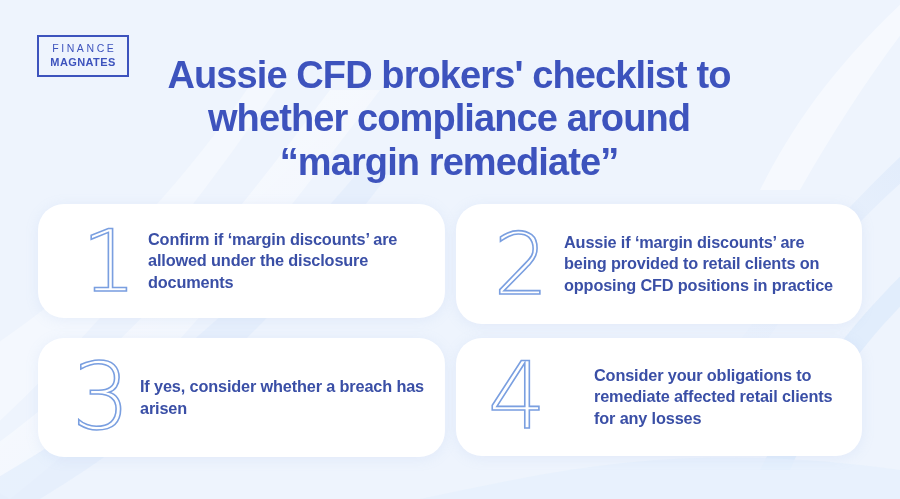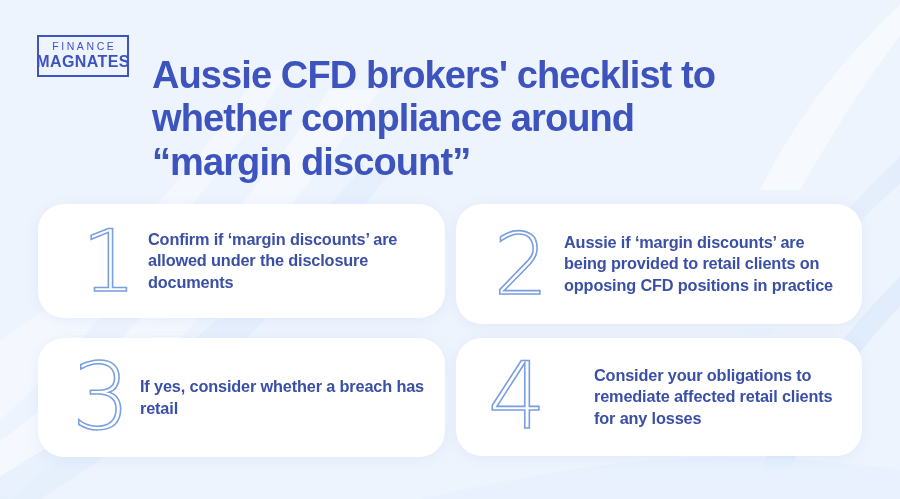--- a/index.html
+++ b/index.html
@@ -41,35 +41,35 @@
   }
   #logo-line-1 {
     font-size:10.5px;
     letter-spacing:2.6px;
     color:#3d53bd;
     font-weight:400;
     line-height:1.1;
     text-indent:2.6px;
   }
   #logo-line-2 {
-    font-size:16px;
+    font-size:11px;
     letter-spacing:0.4px;
     color:#3d53bd;
     font-weight:bold;
     line-height:1.15;
     margin-top:1px;
   }
 
   
   #title {
     position:absolute;
-    left:152px;
+    left:134px;
     top:54px;
     width:630px;
-    text-align:left;
+    text-align:center;
     color:#3d53bd;
     font-weight:bold;
     font-size:38px;
     line-height:1.14;
     letter-spacing:-0.9px;
   }
 
   
   #cards {
     position:absolute;
@@ -147,38 +147,38 @@
 </svg>
 
 <div id="logo-box">
   <div id="logo-line-1">FINANCE</div>
   <div id="logo-line-2">MAGNATES</div>
 </div>
 
 <div id="title">
   <div>Aussie CFD brokers' checklist to</div>
   <div>whether compliance around</div>
-  <div>“margin discount”</div>
+  <div>“margin remediate”</div>
 </div>
 
 <div id="cards">
 
   <div class="card card-1">
     <div class="card-num">1</div>
     <div class="card-text">Confirm if ‘margin discounts’ are allowed under the disclosure documents</div>
   </div>
 
   <div class="card card-2">
     <div class="card-num">2</div>
     <div class="card-text">Aussie if ‘margin discounts’ are being provided to retail clients on opposing CFD positions in practice</div>
   </div>
 
   <div class="card card-3">
     <div class="card-num">3</div>
-    <div class="card-text">If yes, consider whether a breach has retail</div>
+    <div class="card-text">If yes, consider whether a breach has arisen</div>
   </div>
 
   <div class="card card-4">
     <div class="card-num">4</div>
     <div class="card-text">Consider your obligations to remediate affected retail clients for any losses</div>
   </div>
 
 </div>
 
 </body></html>

